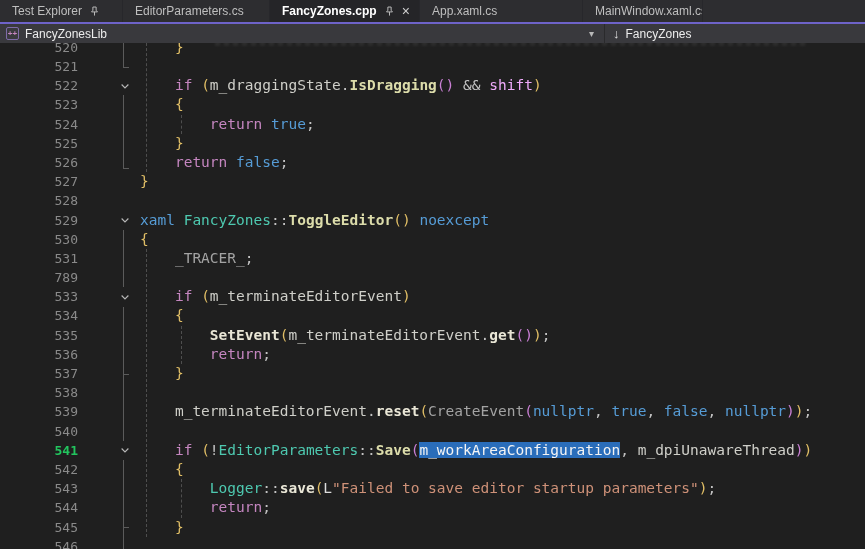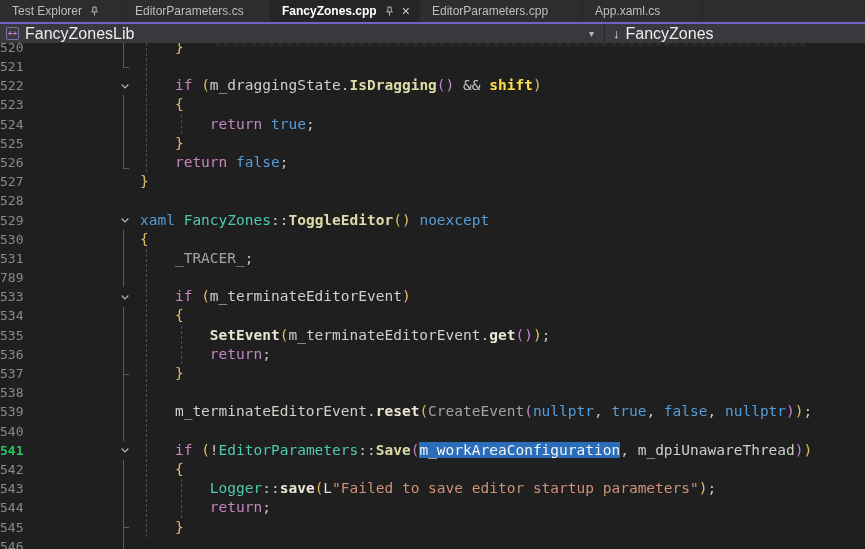--- a/index.html
+++ b/index.html
@@ -25,46 +25,46 @@
   .accentline { position:absolute; top:22px; left:0; right:0; height:2px; }
 
   
   .navbar { position:absolute; top:24px; left:0; right:0; height:19px;
             background:#39393D; display:flex; align-items:center; }
   .nav-project { flex:0 0 604px; display:flex; align-items:center; gap:6px;
                  padding:0 6px; height:100%; }
   .proj-icon { width:13px; height:13px; background:#3A3A3E; border:1px solid #7E6BA8;
                color:#C586C0; font-size:8px; font-weight:bold; line-height:11px;
                text-align:center; border-radius:2px; }
-  .nav-label { font-size:16px; color:#ECECEC; }
+  .nav-label { font-size:12px; color:#ECECEC; }
   .nav-caret { margin-left:auto; color:#B8B8B8; font-size:10px; padding-right:4px; }
   .nav-sep { width:1px; height:100%; background:#2A2A2C; }
   .nav-scope { display:flex; align-items:center; gap:6px; padding:0 8px; height:100%; }
   .scope-arrow { color:#E0E0E0; font-size:13px; }
 
   
   .editor { position:absolute; top:43px; left:0; right:0; bottom:0;
             background:#1F1F1F; overflow:hidden; }
   .rows { position:absolute; top:-5.2px; left:0; right:0; }
   .row { display:flex; height:19.2px; line-height:19.2px;
          font-family:"DejaVu Sans Mono", monospace; }
-  .ln { width:78px; text-align:left; font-size:13px; color:#8A8A8A;
+  .ln { width:78px; text-align:right; font-size:13px; color:#8A8A8A;
         flex:0 0 78px; user-select:none; }
   .row.current .ln { color:#22c55e; font-weight:bold; }
   .fold { flex:0 0 30px; margin-left:32px; display:flex; align-items:center;
           justify-content:center; }
   .codetxt { white-space:pre; font-size:14.5px; }
 
   .t-kw   { color:#569CD6; }
   .t-ctrl { color:#C586C0; }
   .t-type { color:#4EC9B0; }
   .t-fn   { color:#DCDCAA; font-weight:bold; }
   .t-fnw  { color:#E9E6D6; font-weight:bold; }
   .t-var  { color:#CFCFC9; }
-  .t-param{ color:#fde047; font-weight:bold; }
+  .t-param{ color:#f0abfc; font-weight:normal; }
   .t-macro{ color:#a3a3a3; font-weight:normal; }
   .t-punc { color:#C4C4C4; }
   .t-p1   { color:#E0BE66; }
   .t-p2   { color:#C97FD4; }
   .t-str  { color:#CE9178; }
   .t-strp { color:#DCDCDC; }
   .t-sel  { color:#F4F4F4; background:#2A6DBA; }
   .t-plain{ color:#D4D4D4; }
 
   .guide { position:absolute; width:0; border-left:1px dashed #4E4E4E; }
@@ -95,23 +95,20 @@
       </div>
       <div class="tab active">
         <span>FancyZones.cpp</span>
         <span class="ticon">
           <svg width="13" height="13" viewBox="0 0 16 16" fill="none" stroke="#BDBDBD" stroke-width="1.2">
             <path d="M6 2.5h4v4l1.6 2H4.4L6 6.5z"></path>
             <line x1="8" y1="8.5" x2="8" y2="13"></line>
           </svg>
         </span>
         <span class="ticon close">×</span>
-      </div>
-      <div class="tab">
-        <span>EditorParameters.cpp</span>
       </div>
       <div class="tab">
         <span>App.xaml.cs</span>
       </div>
       <div class="tab">
         <span>MainWindow.xaml.cs</span>
       </div>
     </div>
 
   <div class="accentline" id="accentline" style="background: rgb(110, 99, 201);"></div>

